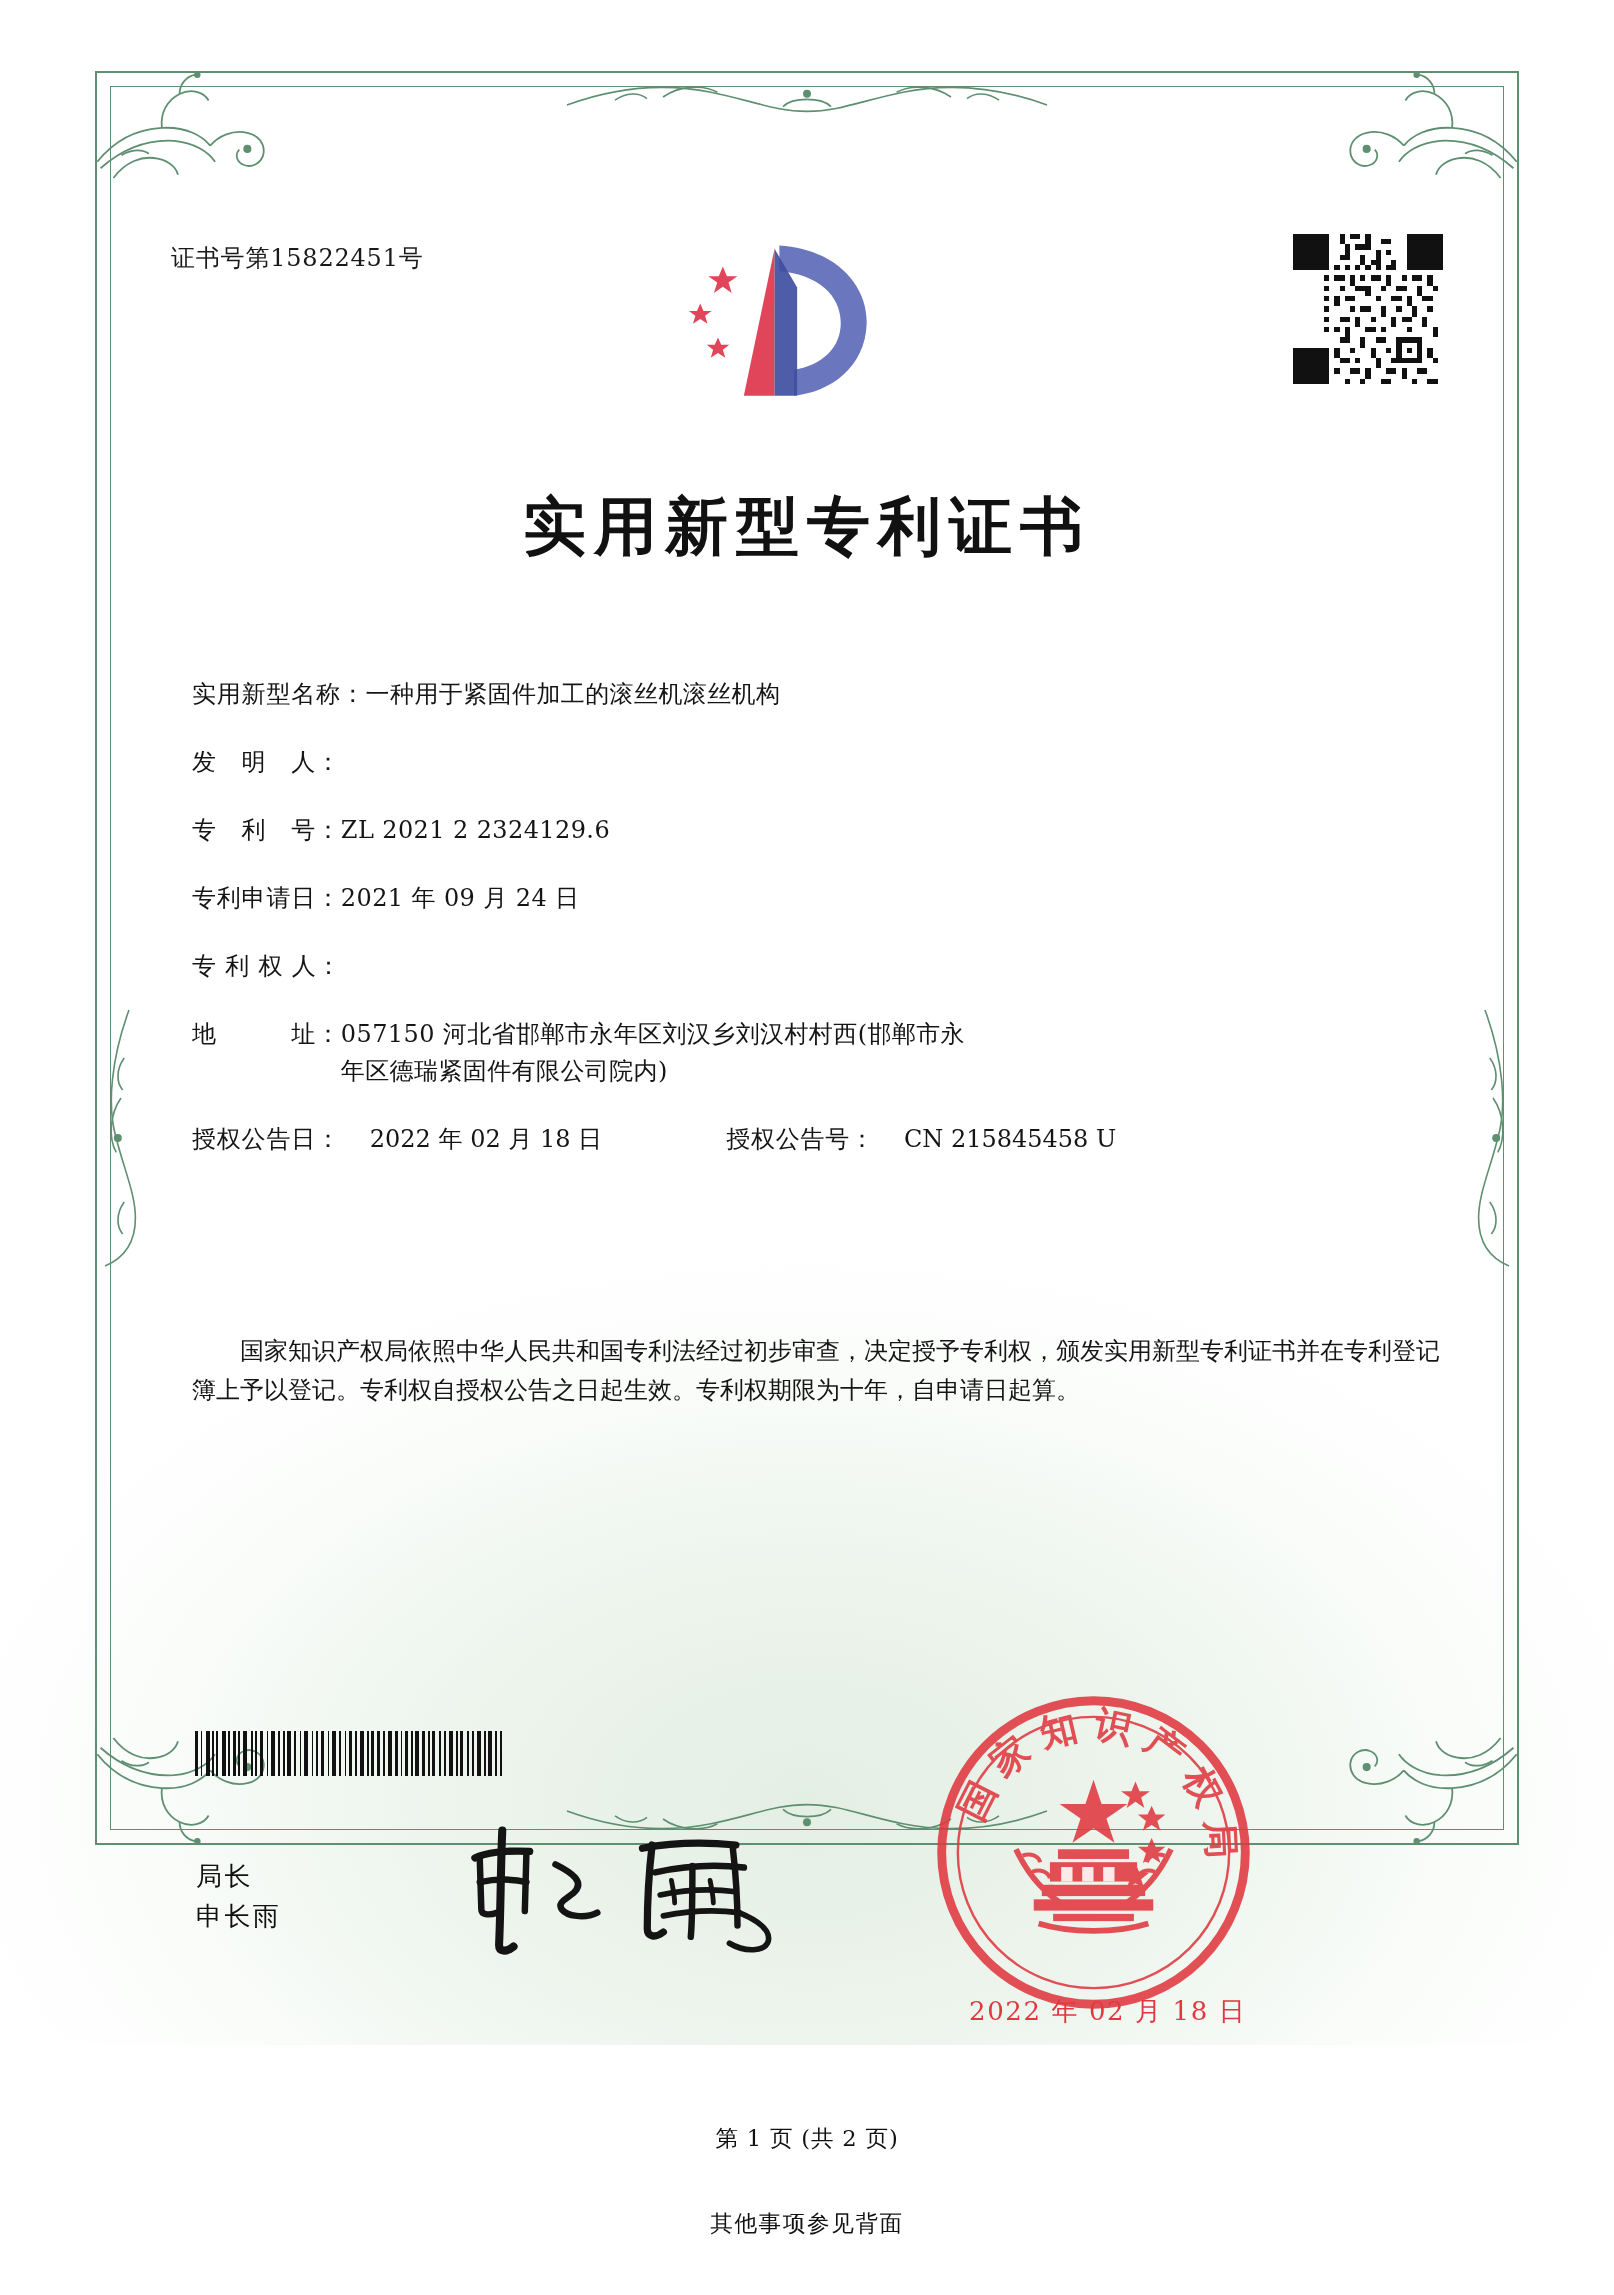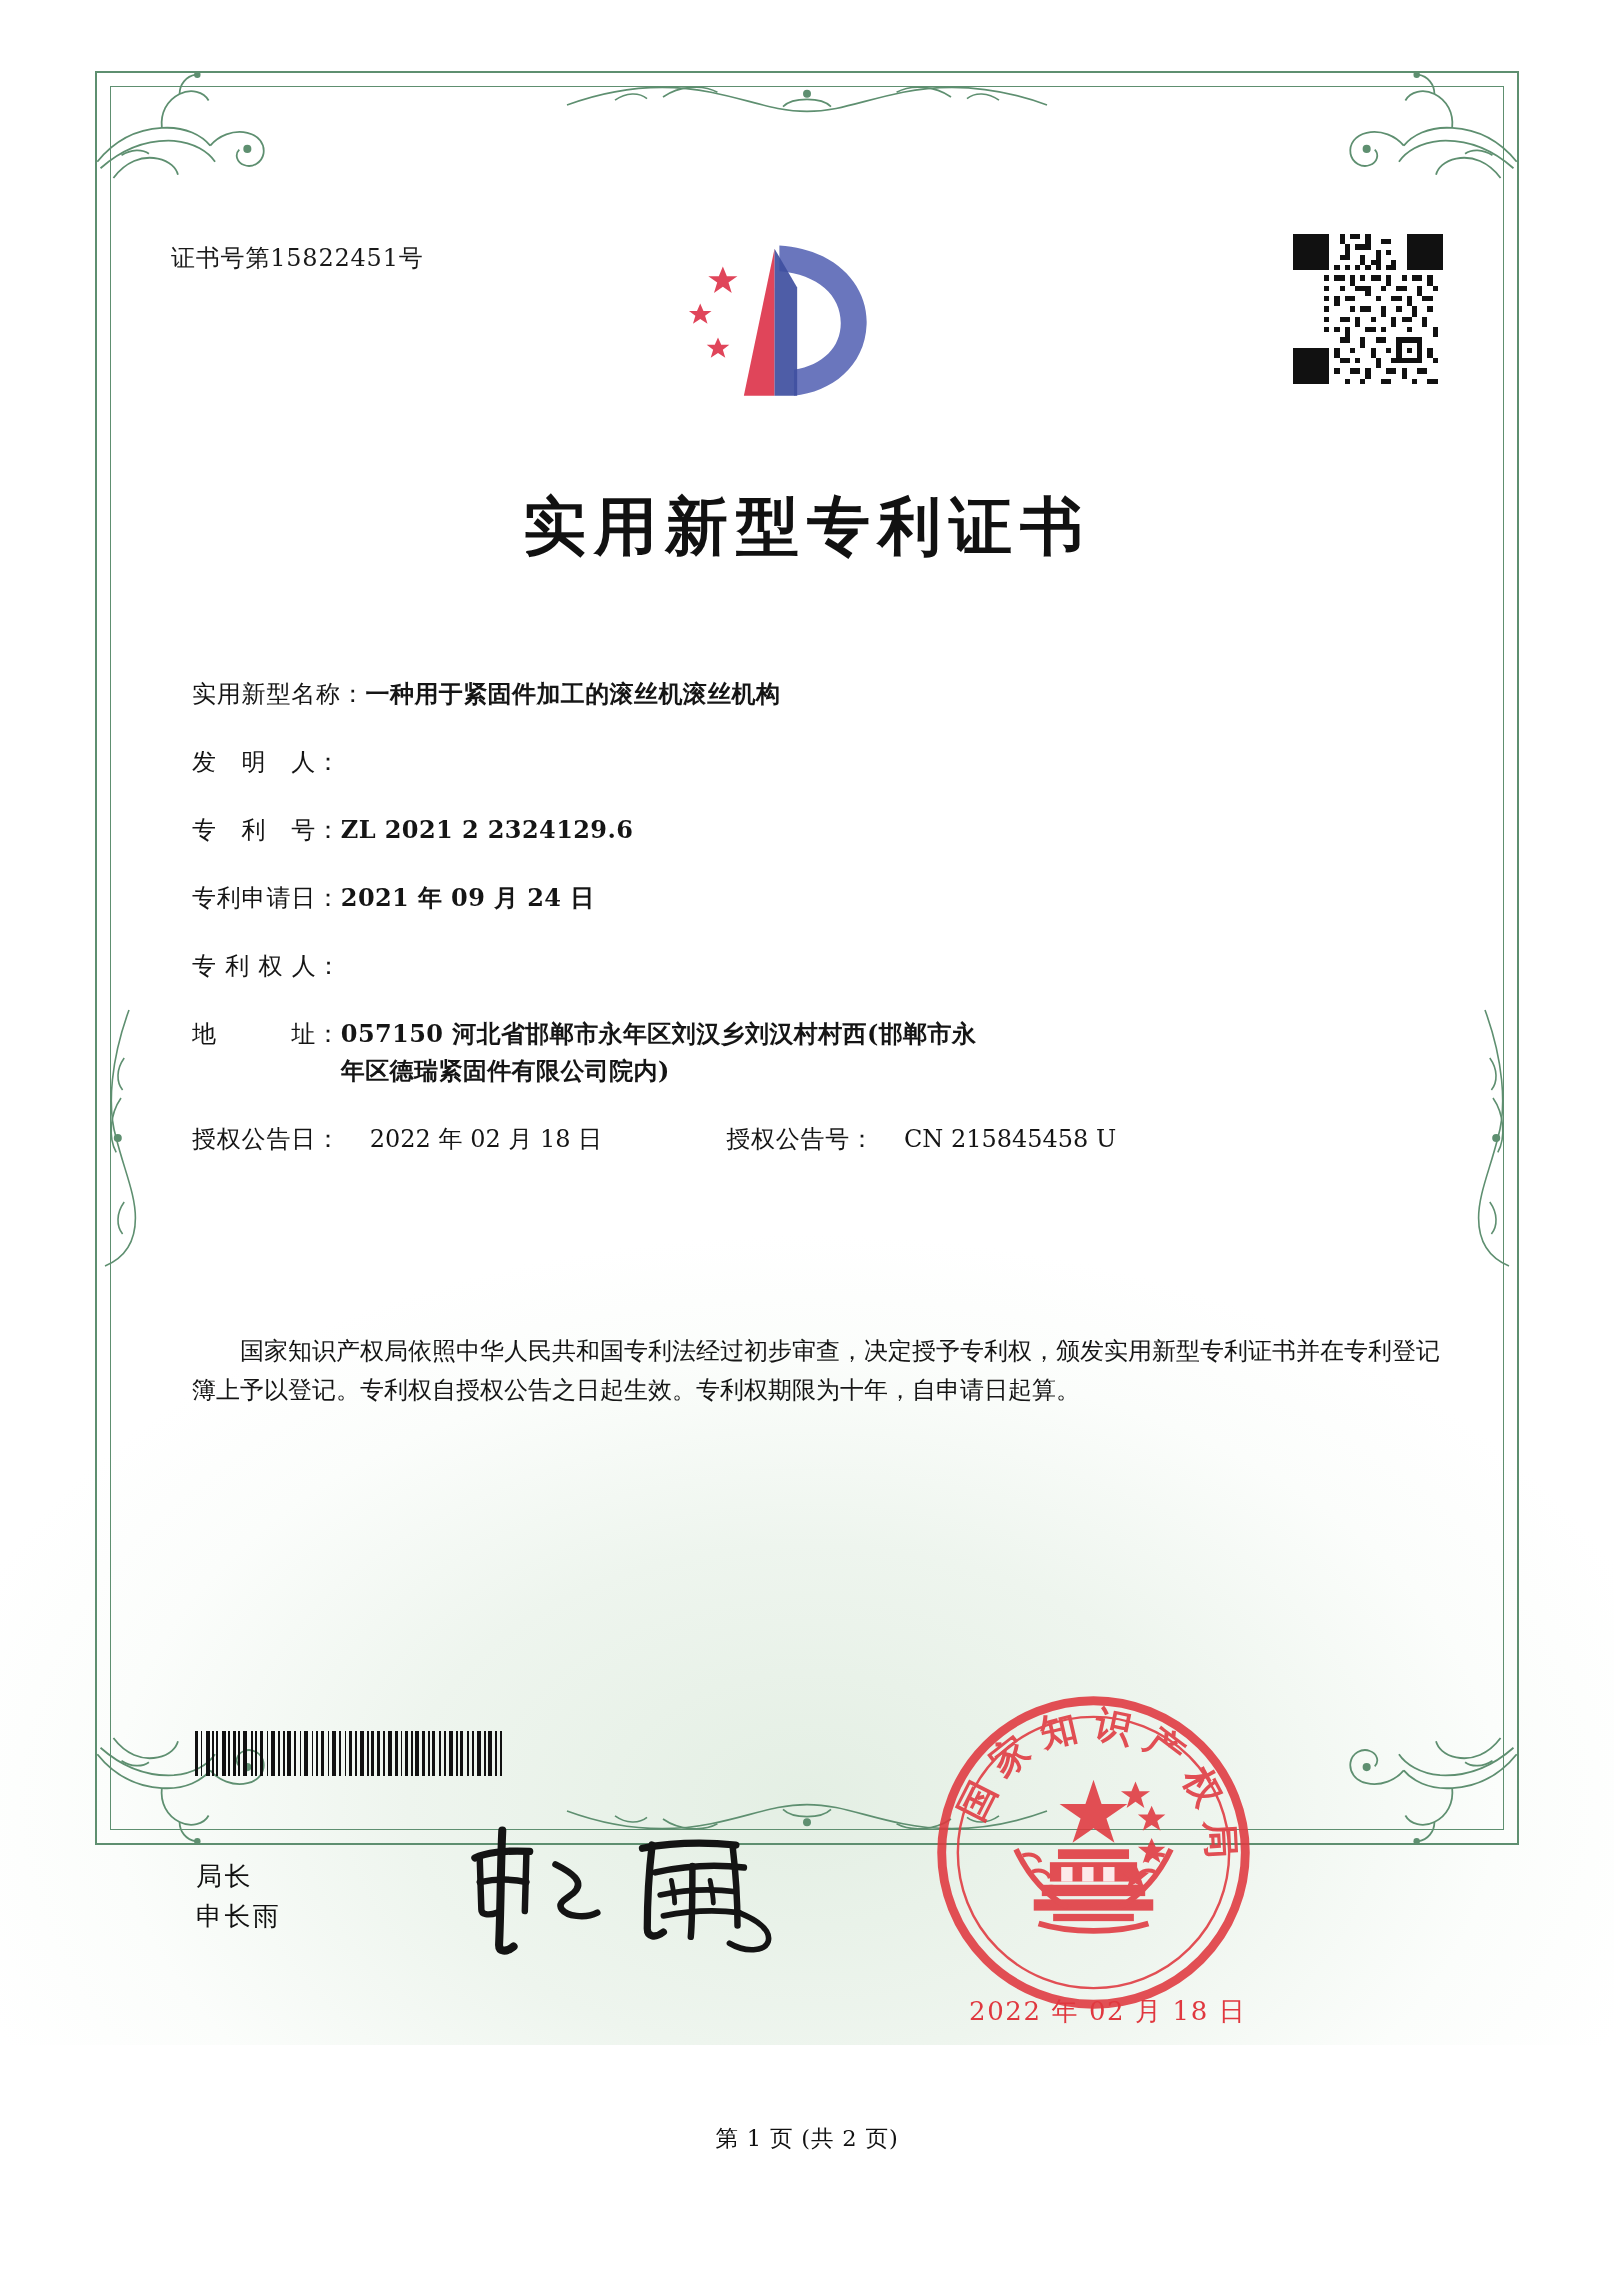--- a/index.html
+++ b/index.html
@@ -63,21 +63,21 @@
     font-family: "DejaVu Serif", "Liberation Serif", serif;
   }
 
   
   .fields {
     position: absolute; left: 192px; right: 174px; top: 682px;
     font-size: 24px; color: #151515; line-height: 1.0;
   }
   .frow { display: flex; align-items: flex-start; margin-bottom: 44px; }
   .flabel { flex: 0 0 auto; white-space: pre; letter-spacing: 0.8px; }
-  .fvalue { flex: 1 1 auto; letter-spacing: 0.4px; font-weight: bold; }
+  .fvalue { flex: 1 1 auto; letter-spacing: 0.4px; }
   .fvalue .l2 { display: block; margin-top: 13px; }
 
   .frow-two { display: flex; align-items: flex-start; margin-bottom: 32px; gap: 29px; }
   .frow-two .seg2 { margin-left: 95px; }
 
   
   .paras {
     position: absolute; left: 192px; right: 174px; top: 1332px;
     font-size: 24px; color: #151515; line-height: 1.62;
     text-align: justify;
@@ -513,15 +513,16 @@
       </defs>
       <text font-family="'DejaVu Serif','Liberation Serif',serif" font-size="46" font-weight="700" fill="#e0383f" letter-spacing="16">
         <textPath href="#sealArc" startOffset="8%">国家知识产权局</textPath>
       </text>
     </g>
   </svg>
 
   <div class="seal-date">2022 年 02 月 18 日</div>
 
   <div class="page-num">第 1 页 (共 2 页)</div>
+  <div class="back-note">其他事项参见背面</div>
 
 </div>
 
 
 </body></html>

